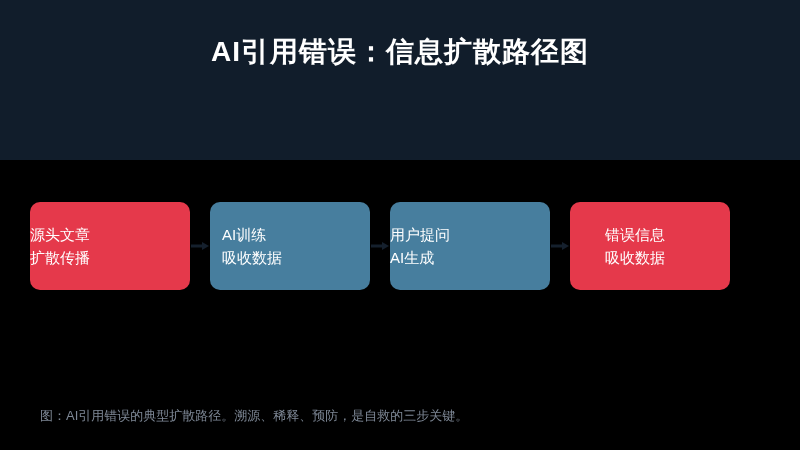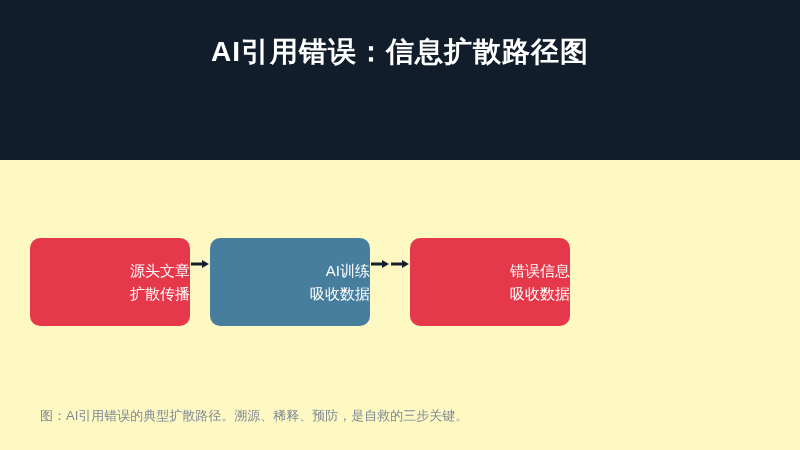--- a/index.html
+++ b/index.html
@@ -37,46 +37,45 @@
     display: flex;
     align-items: center;
   }
   .flow-node {
     width: 160px;
     height: 88px;
     border-radius: 10px;
     display: flex;
     flex-direction: column;
     justify-content: center;
-    align-items: flex-end;
+    align-items: flex-start;
     color: #ffffff;
     font-size: 15px;
     line-height: 23px;
     text-align: center;
-    margin-top: 36px;
   }
   .flow-arrow {
     width: 20px;
     height: 12px;
     flex: 0 0 auto;
     display: block;
   }
   .caption {
     position: absolute;
     left: 40px;
     top: 406px;
     font-size: 13px;
     line-height: 20px;
     color: #7e8896;
   }
 </style>
 </head>
 <body>
 
-<div class="canvas" style="background: #fef9c3;">
+<div class="canvas" style="background: #000000;">
 
   <div class="header" style="background: rgb(17, 29, 43);">
     <div class="title" style="color: rgb(255, 255, 255);">AI引用错误：信息扩散路径图</div>
   </div>
 
   <div class="flow">
 
     <div class="flow-node" style="background: rgb(229, 57, 75);">
       <div>源头文章</div>
       <div>扩散传播</div>
@@ -90,20 +89,24 @@
     <div class="flow-node" style="background: rgb(71, 126, 158); padding-left: 12px;">
       <div>AI训练</div>
       <div>吸收数据</div>
     </div>
 
     <svg class="flow-arrow" viewBox="0 0 20 12">
       <line x1="1" y1="6" x2="13" y2="6" stroke="#15202d" stroke-width="3"></line>
       <polygon points="12,2 19,6 12,10" fill="#15202d"></polygon>
     </svg>
 
+    <div class="flow-node" style="background: rgb(71, 126, 158);">
+      <div>用户提问</div>
+      <div>AI生成</div>
+    </div>
 
     <svg class="flow-arrow" viewBox="0 0 20 12">
       <line x1="1" y1="6" x2="13" y2="6" stroke="#15202d" stroke-width="3"></line>
       <polygon points="12,2 19,6 12,10" fill="#15202d"></polygon>
     </svg>
 
     <div class="flow-node" style="background: rgb(229, 57, 75); padding-left: 35px;">
       <div>错误信息</div>
       <div>吸收数据</div>
     </div>

